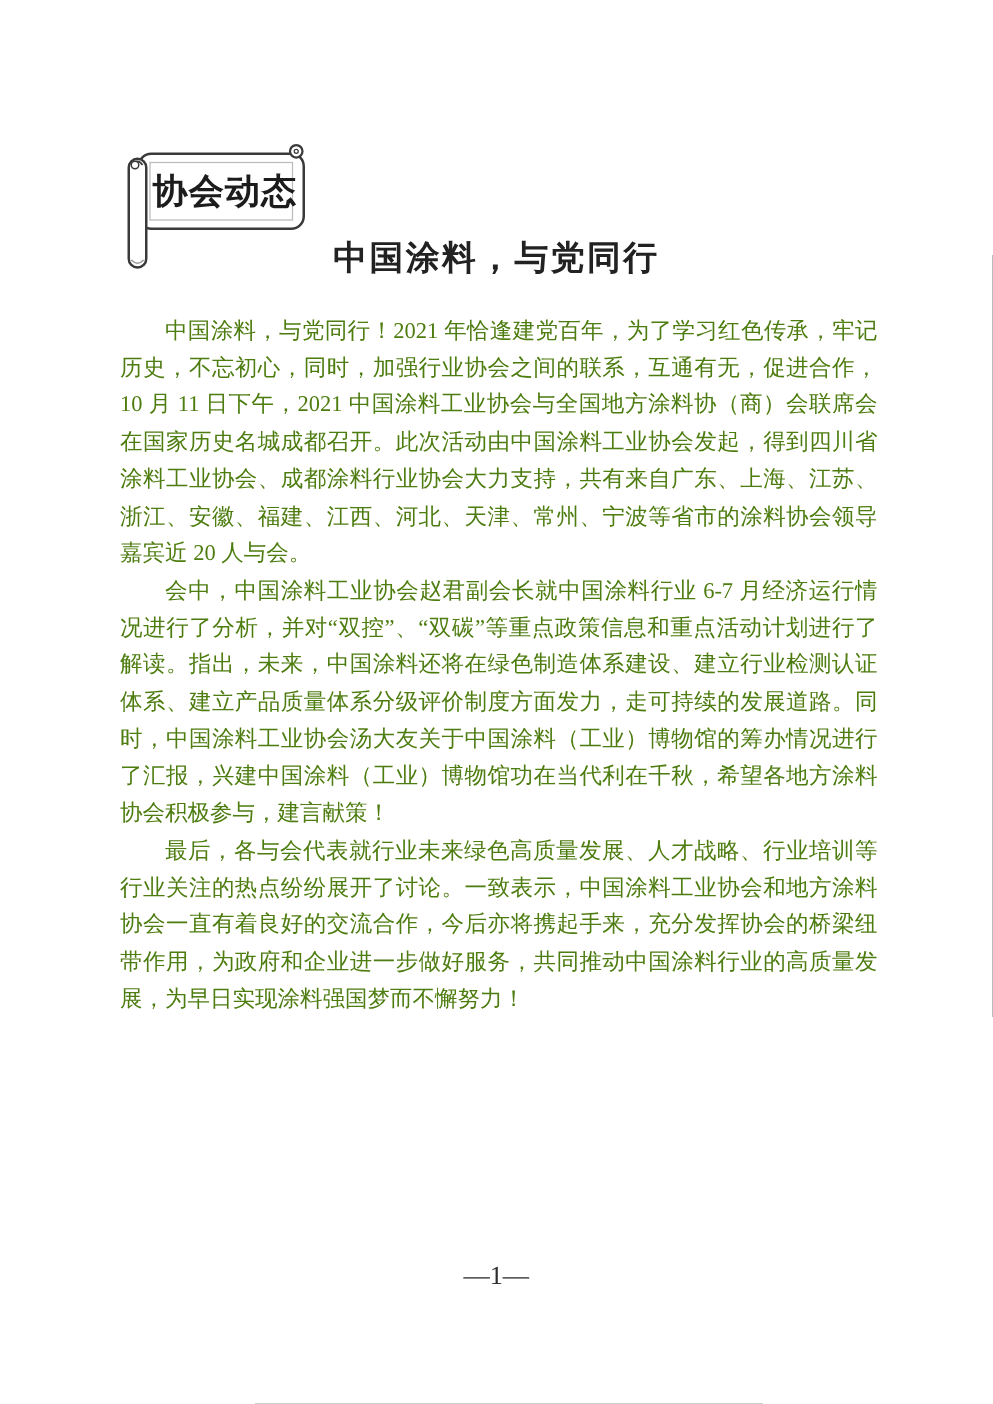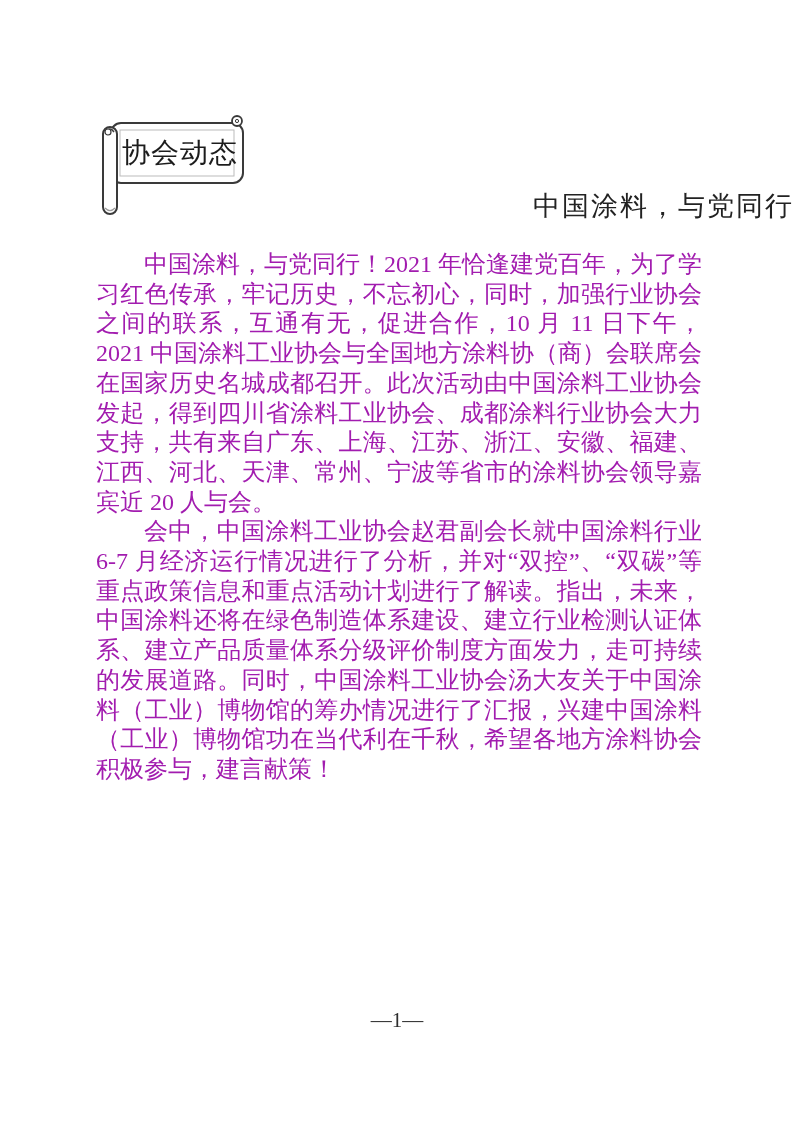--- a/index.html
+++ b/index.html
@@ -21,47 +21,47 @@
     width: 152px;
     height: 106px;
   }
   .badge svg { position: absolute; left: 0; top: 0; }
   .badge-label {
     position: absolute;
     left: 24px;
     top: 22px;
     width: 118px;
     font-size: 28px;
-    font-weight: normal;
+    font-weight: bold;
     letter-spacing: 1px;
     color: #1c1c1c;
     font-family: "Liberation Serif", serif;
     white-space: nowrap;
   }
   .title {
     position: absolute;
     left: 0;
     top: 188px;
     width: 794px;
-    text-align: right;
+    text-align: center;
     font-size: 27px;
-    font-weight: 400;
+    font-weight: 700;
     letter-spacing: 2px;
     color: #222222;
   }
   .body-text {
     position: absolute;
     left: 96px;
     top: 250px;
     width: 606px;
-    font-size: 24px;
+    font-size: 18px;
     line-height: 29.7px;
     text-align: justify;
     text-justify: inter-character;
-    color: #a21caf;
+    color: #4d7c0f;
   }
   .body-text p {
     margin: 0;
     text-indent: 2em;
   }
   .page-number {
     position: absolute;
     left: 0;
     top: 1008px;
     width: 794px;
@@ -91,17 +91,18 @@
       <path d="M7 96 q5 5 10 0" fill="none" stroke="#9a9a9a" stroke-width="1.2"></path>
     </svg>
     <div class="badge-label">协会动态</div>
   </div>
 
   <div class="title">中国涂料，与党同行</div>
 
   <div class="body-text">
     <p>中国涂料，与党同行！2021 年恰逢建党百年，为了学习红色传承，牢记历史，不忘初心，同时，加强行业协会之间的联系，互通有无，促进合作，10 月 11 日下午，2021 中国涂料工业协会与全国地方涂料协（商）会联席会在国家历史名城成都召开。此次活动由中国涂料工业协会发起，得到四川省涂料工业协会、成都涂料行业协会大力支持，共有来自广东、上海、江苏、浙江、安徽、福建、江西、河北、天津、常州、宁波等省市的涂料协会领导嘉宾近 20 人与会。</p>
     <p>会中，中国涂料工业协会赵君副会长就中国涂料行业 6-7 月经济运行情况进行了分析，并对“双控”、“双碳”等重点政策信息和重点活动计划进行了解读。指出，未来，中国涂料还将在绿色制造体系建设、建立行业检测认证体系、建立产品质量体系分级评价制度方面发力，走可持续的发展道路。同时，中国涂料工业协会汤大友关于中国涂料（工业）博物馆的筹办情况进行了汇报，兴建中国涂料（工业）博物馆功在当代利在千秋，希望各地方涂料协会积极参与，建言献策！</p>
+    <p>最后，各与会代表就行业未来绿色高质量发展、人才战略、行业培训等行业关注的热点纷纷展开了讨论。一致表示，中国涂料工业协会和地方涂料协会一直有着良好的交流合作，今后亦将携起手来，充分发挥协会的桥梁纽带作用，为政府和企业进一步做好服务，共同推动中国涂料行业的高质量发展，为早日实现涂料强国梦而不懈努力！</p>
   </div>
 
   <div class="page-number">—1—</div>
 
 </div>
 
 </body></html>

